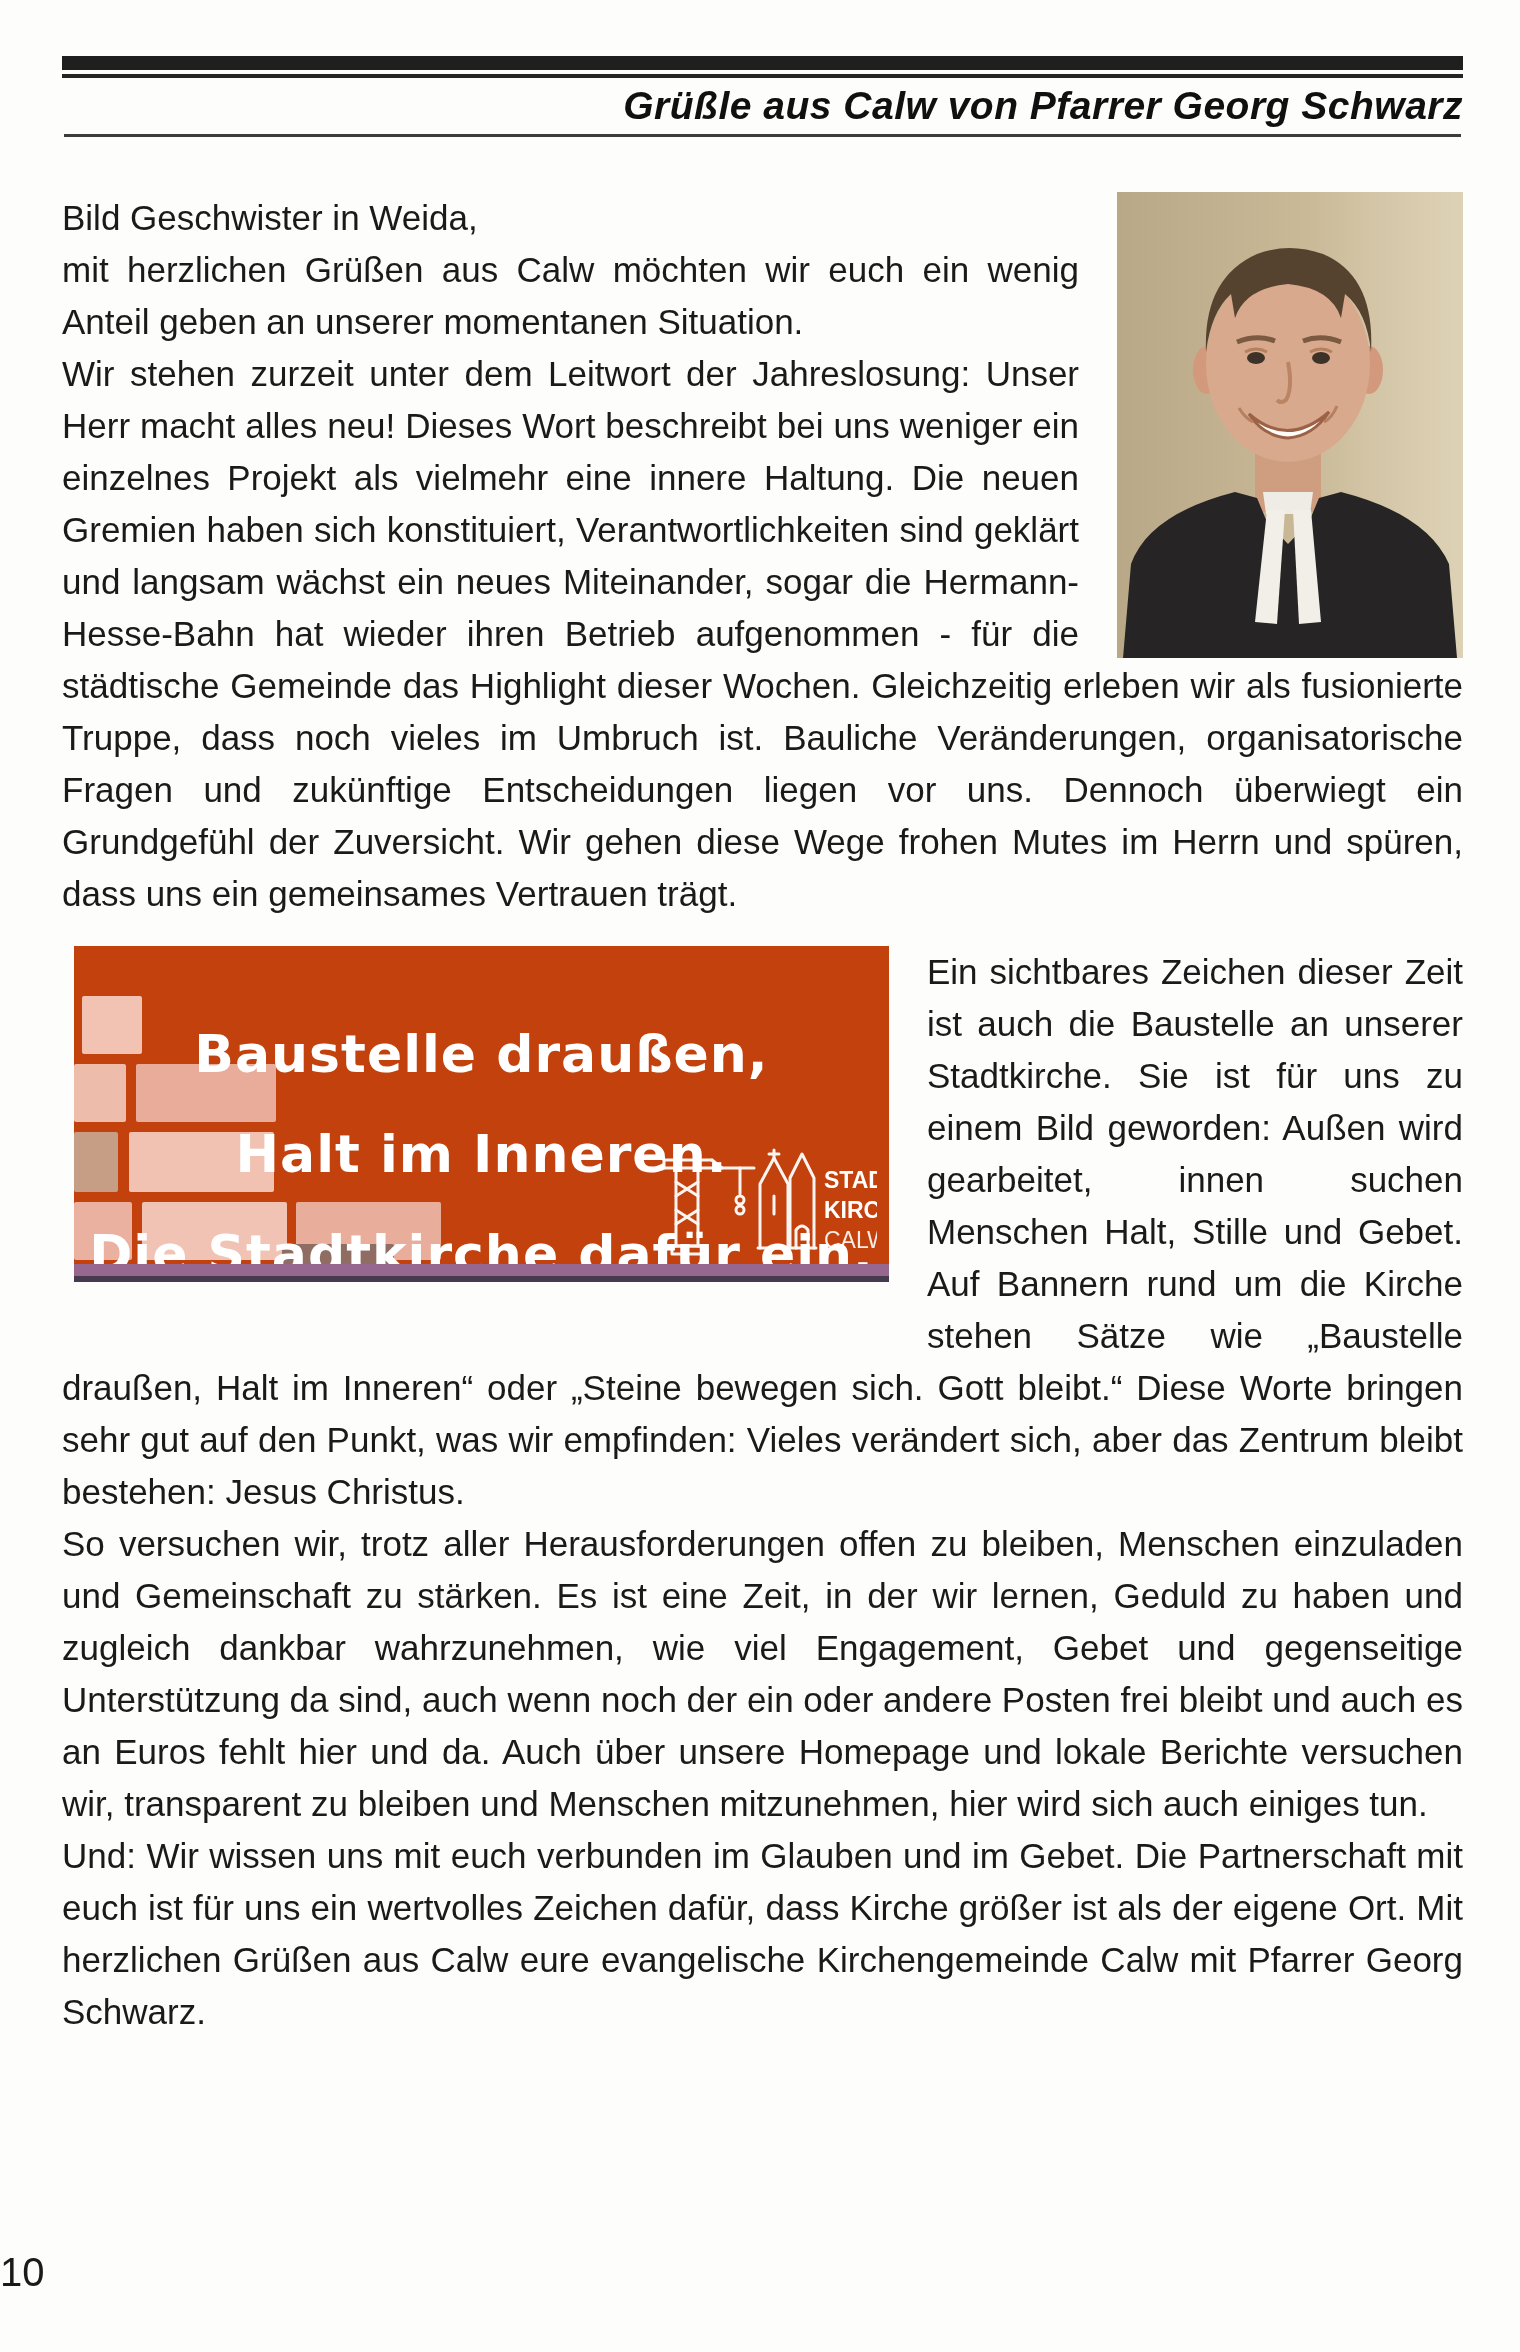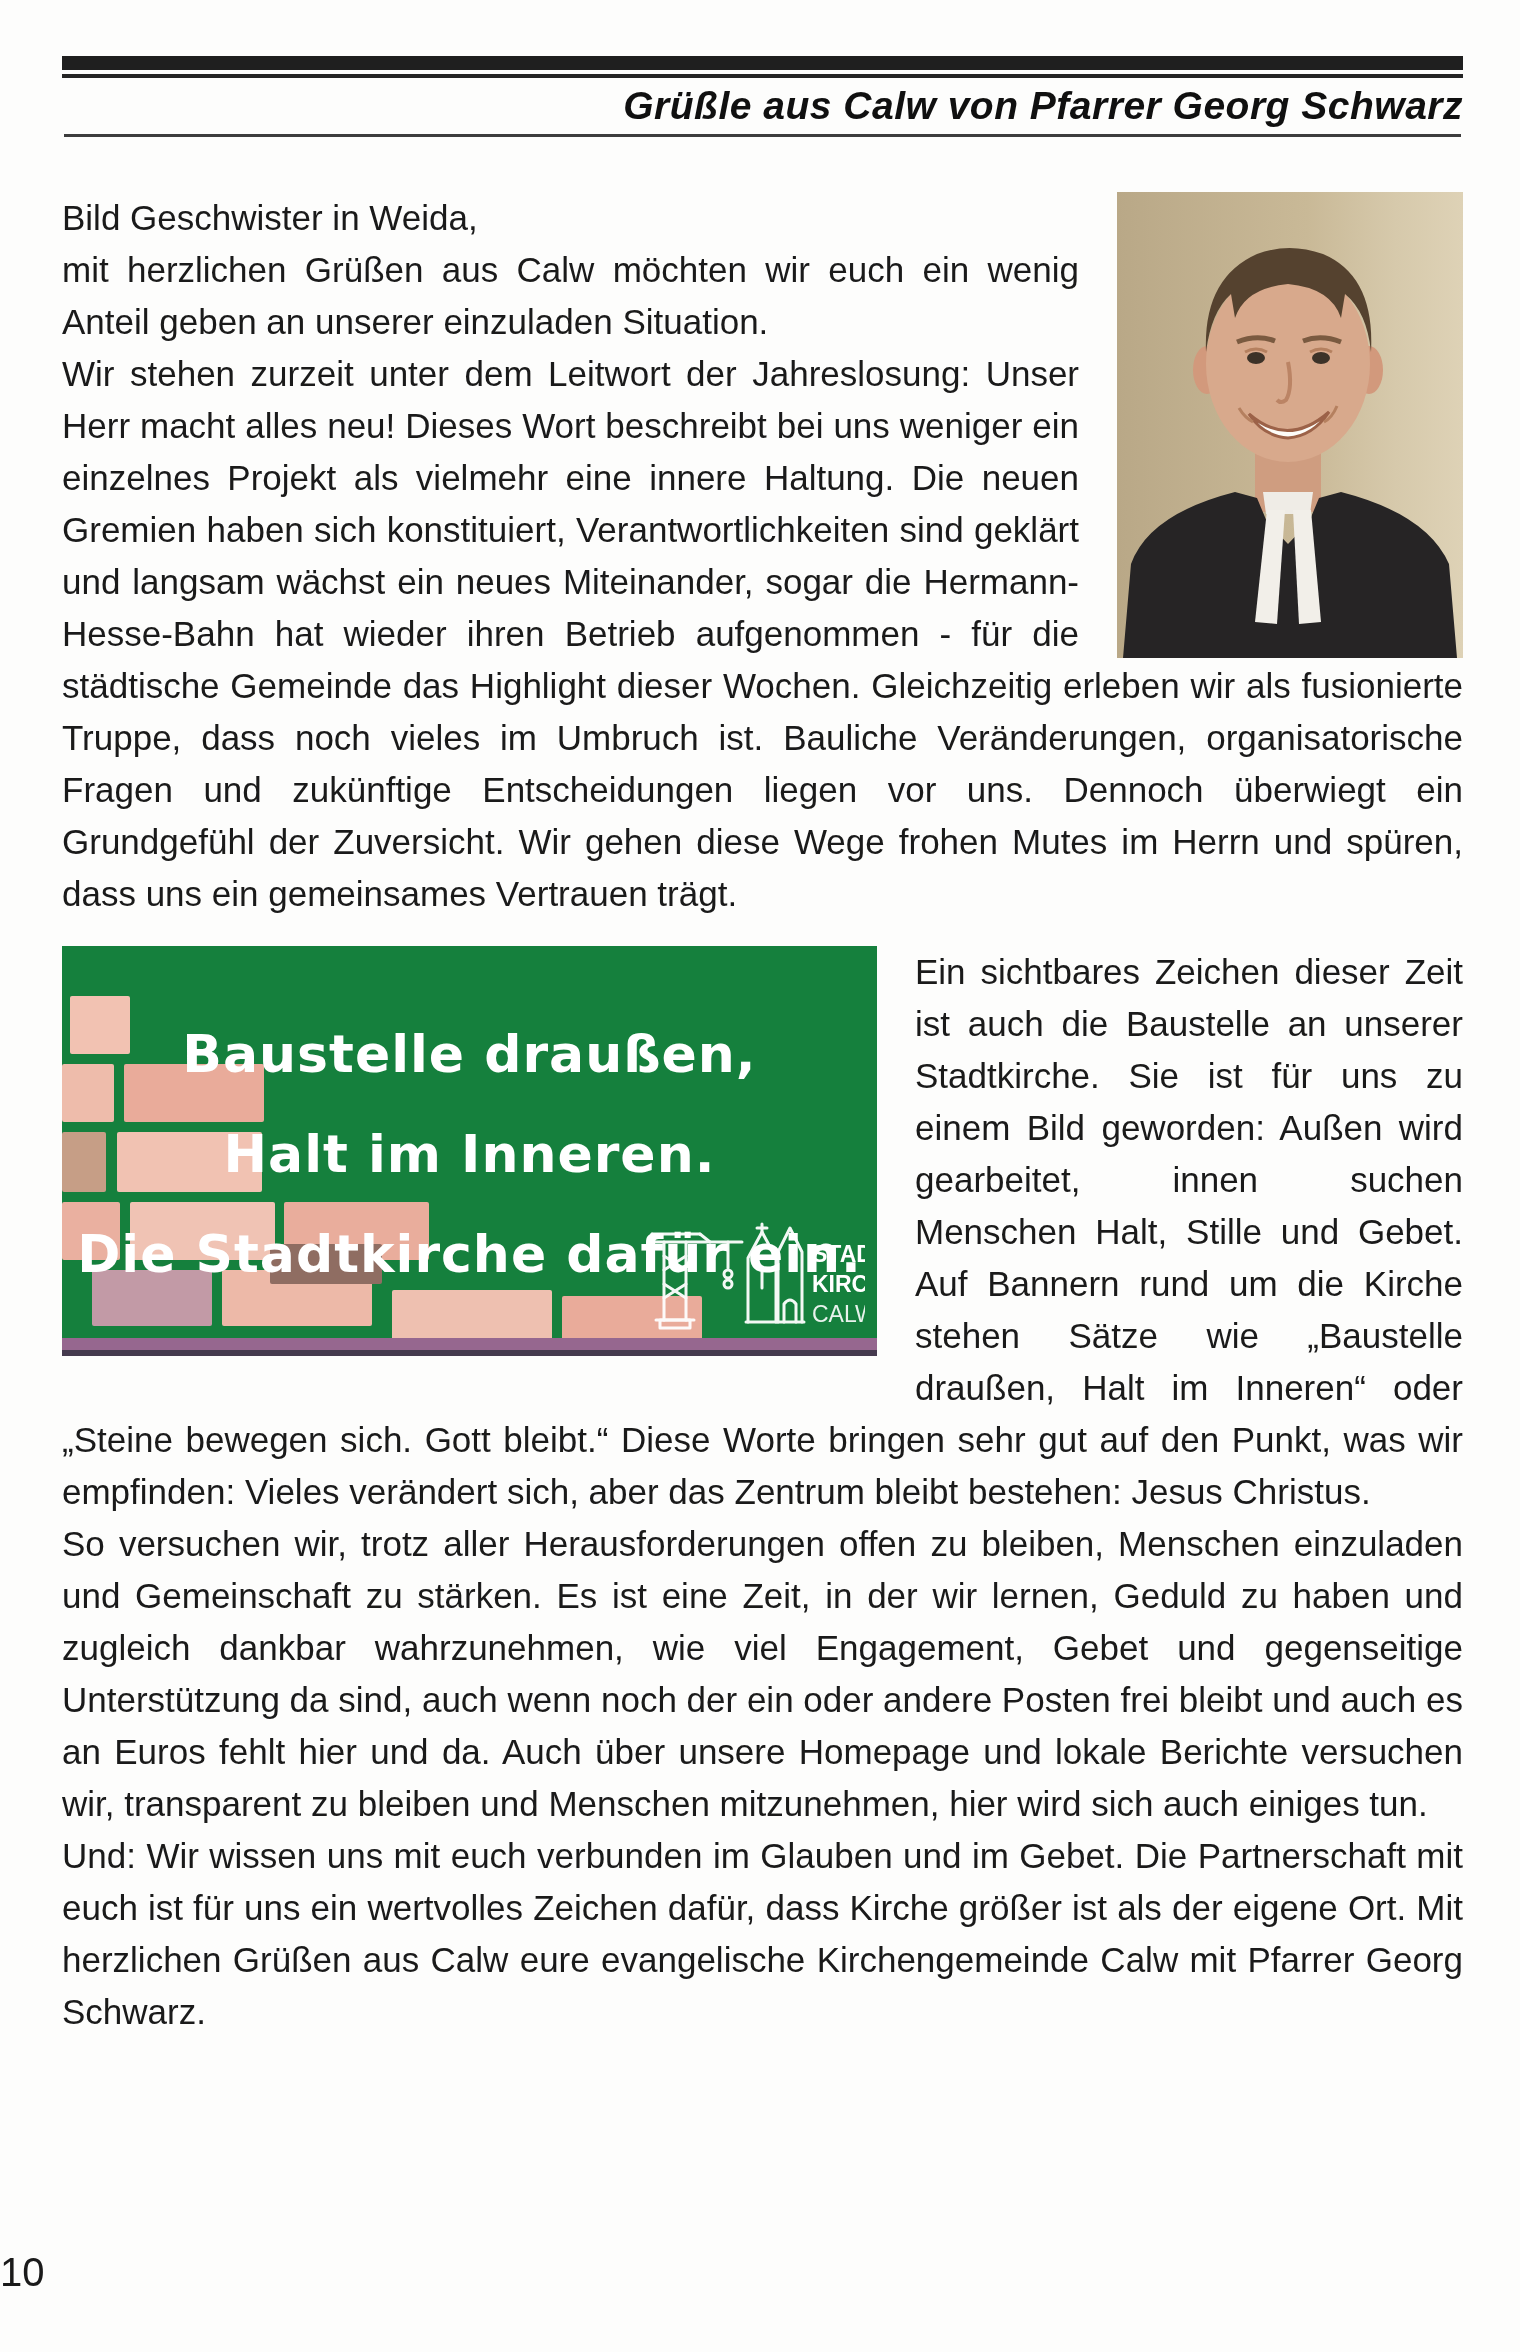--- a/index.html
+++ b/index.html
@@ -12,22 +12,22 @@
   .title-underline{position:absolute;left:64px;top:134px;width:1397px;height:3px;background:#3d3d3d;}
 
   .article{position:absolute;left:62px;top:192px;width:1401px;
       font-size:35px;line-height:52px;text-align:justify;text-justify:inter-word;}
   .article p{margin:0;}
   .article p.after-banner{margin-top:26px;}
 
   .portrait{float:right;width:346px;height:466px;margin:0 0 1px 38px;background:#c6b593;}
   .portrait svg{display:block;}
 
-  .banner{float:left;width:815px;height:410px;margin:26px 38px 56px 0;
-      position:relative;background:#15803d;overflow:hidden;}
+  .banner{float:left;width:815px;height:336px;margin:26px 38px 56px 12px;
+      position:relative;background:#c2410c;overflow:hidden;}
   .brick{position:absolute;border-radius:2px;}
   .banner-text{position:absolute;left:0;top:58px;width:100%;text-align:center;z-index:3;
       font-family:"DejaVu Sans",sans-serif;font-weight:700;color:#ffffff;
       font-size:52px;line-height:100px;letter-spacing:1px;}
   .banner-stripe{position:absolute;left:0;bottom:6px;width:100%;height:12px;background:#96678f;z-index:4;}
   .banner-edge{position:absolute;left:0;bottom:0;width:100%;height:6px;background:#453a4e;z-index:4;}
   .banner-logo{position:absolute;right:12px;bottom:22px;z-index:3;}
 
   .page-number{position:absolute;left:0;top:2250px;width:1520px;text-align:left;
       font-size:40px;color:#1a1a1a;}
@@ -82,21 +82,21 @@
         <path d="M 6,466 L 14,372 Q 32,322 118,300 L 140,306 L 150,330 L 171,352 L 192,330 L 202,306 L 224,300 Q 310,322 332,372 L 340,466 Z" fill="#262425"></path>
 
         <path d="M 146,300 L 196,300 L 193,322 L 149,322 Z" fill="#efece6"></path>
 
         <path d="M 150,318 L 168,318 L 160,432 L 138,430 Z" fill="#f2efe9"></path>
         <path d="M 176,318 L 194,318 L 204,430 L 182,432 Z" fill="#f2efe9"></path>
       </svg>
     </div>
 
     <p>Bild Geschwister in Weida,</p>
-    <p>mit herzlichen Grüßen aus Calw möchten wir euch ein wenig Anteil geben an unserer einzuladen Situation.</p>
+    <p>mit herzlichen Grüßen aus Calw möchten wir euch ein wenig Anteil geben an unserer momentanen Situation.</p>
     <p>Wir stehen zurzeit unter dem Leitwort der Jahreslosung: Unser Herr macht alles neu! Dieses Wort beschreibt bei uns weniger ein einzelnes Projekt als vielmehr eine innere Haltung. Die neuen Gremien haben sich konstituiert, Verantwortlichkeiten sind geklärt und langsam wächst ein neues Miteinander, sogar die Hermann-Hesse-Bahn hat wieder ihren Betrieb aufgenommen - für die städtische Gemeinde das Highlight dieser Wochen. Gleichzeitig erleben wir als fusionierte Truppe, dass noch vieles im Umbruch ist. Bauliche Veränderungen, organisatorische Fragen und zukünftige Entscheidungen liegen vor uns. Dennoch überwiegt ein Grundgefühl der Zuversicht. Wir gehen diese Wege frohen Mutes im Herrn und spüren, dass uns ein gemeinsames Vertrauen trägt.</p>
 
     <div class="banner">
       <div class="brick" style="left:8px;top:50px;width:60px;height:58px;background:#f2c2b2;"></div>
       <div class="brick" style="left:0;top:118px;width:52px;height:58px;background:#eebcab;"></div>
       <div class="brick" style="left:62px;top:118px;width:140px;height:58px;background:#e9ab9a;"></div>
       <div class="brick" style="left:0;top:186px;width:44px;height:60px;background:#c69e86;"></div>
       <div class="brick" style="left:55px;top:186px;width:145px;height:60px;background:#f1c2b2;"></div>
       <div class="brick" style="left:0;top:256px;width:58px;height:58px;background:#eab0a0;"></div>
       <div class="brick" style="left:68px;top:256px;width:145px;height:58px;background:#f0c3b4;"></div>

